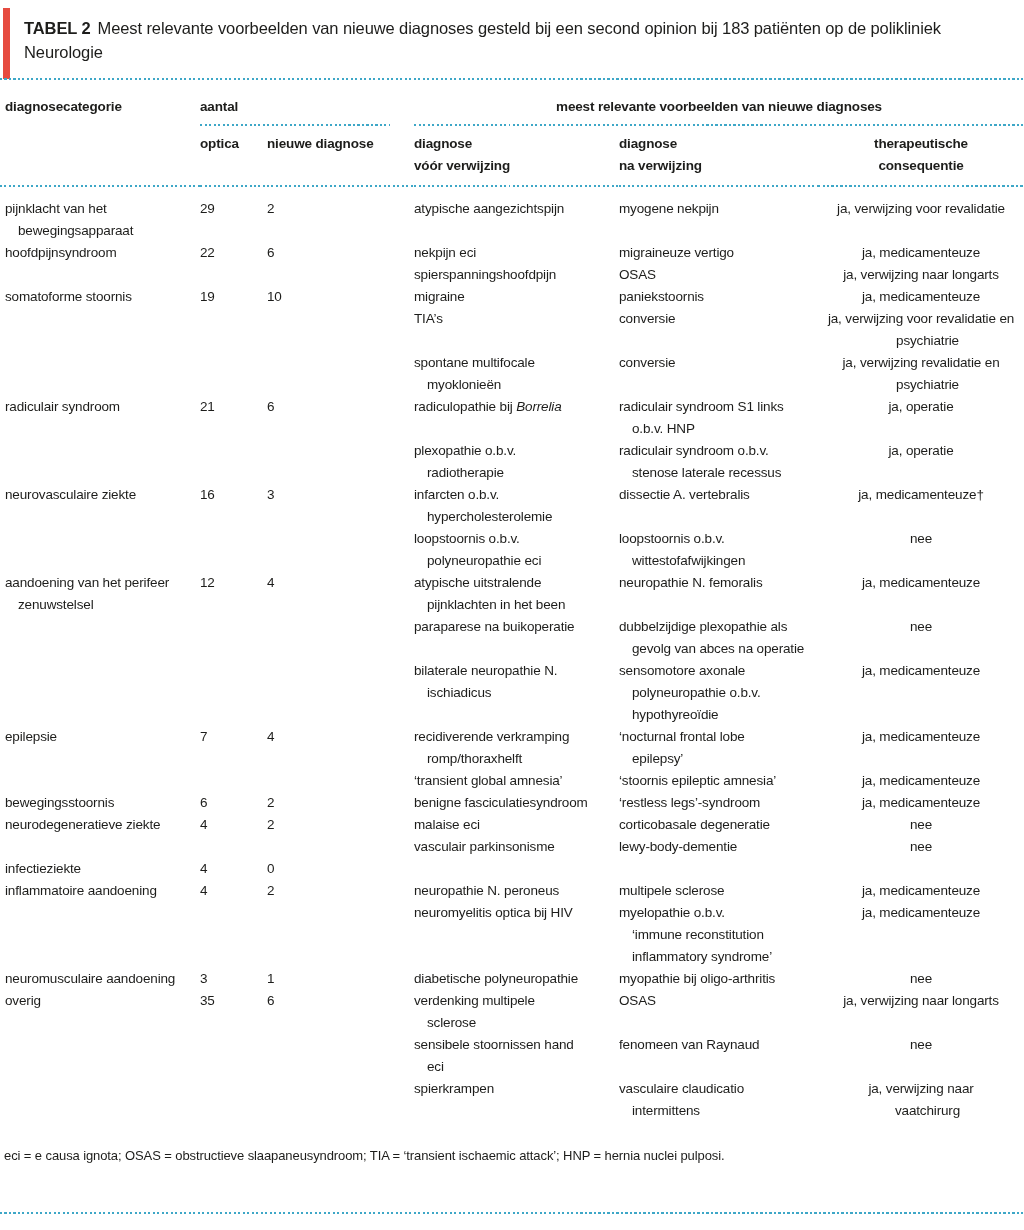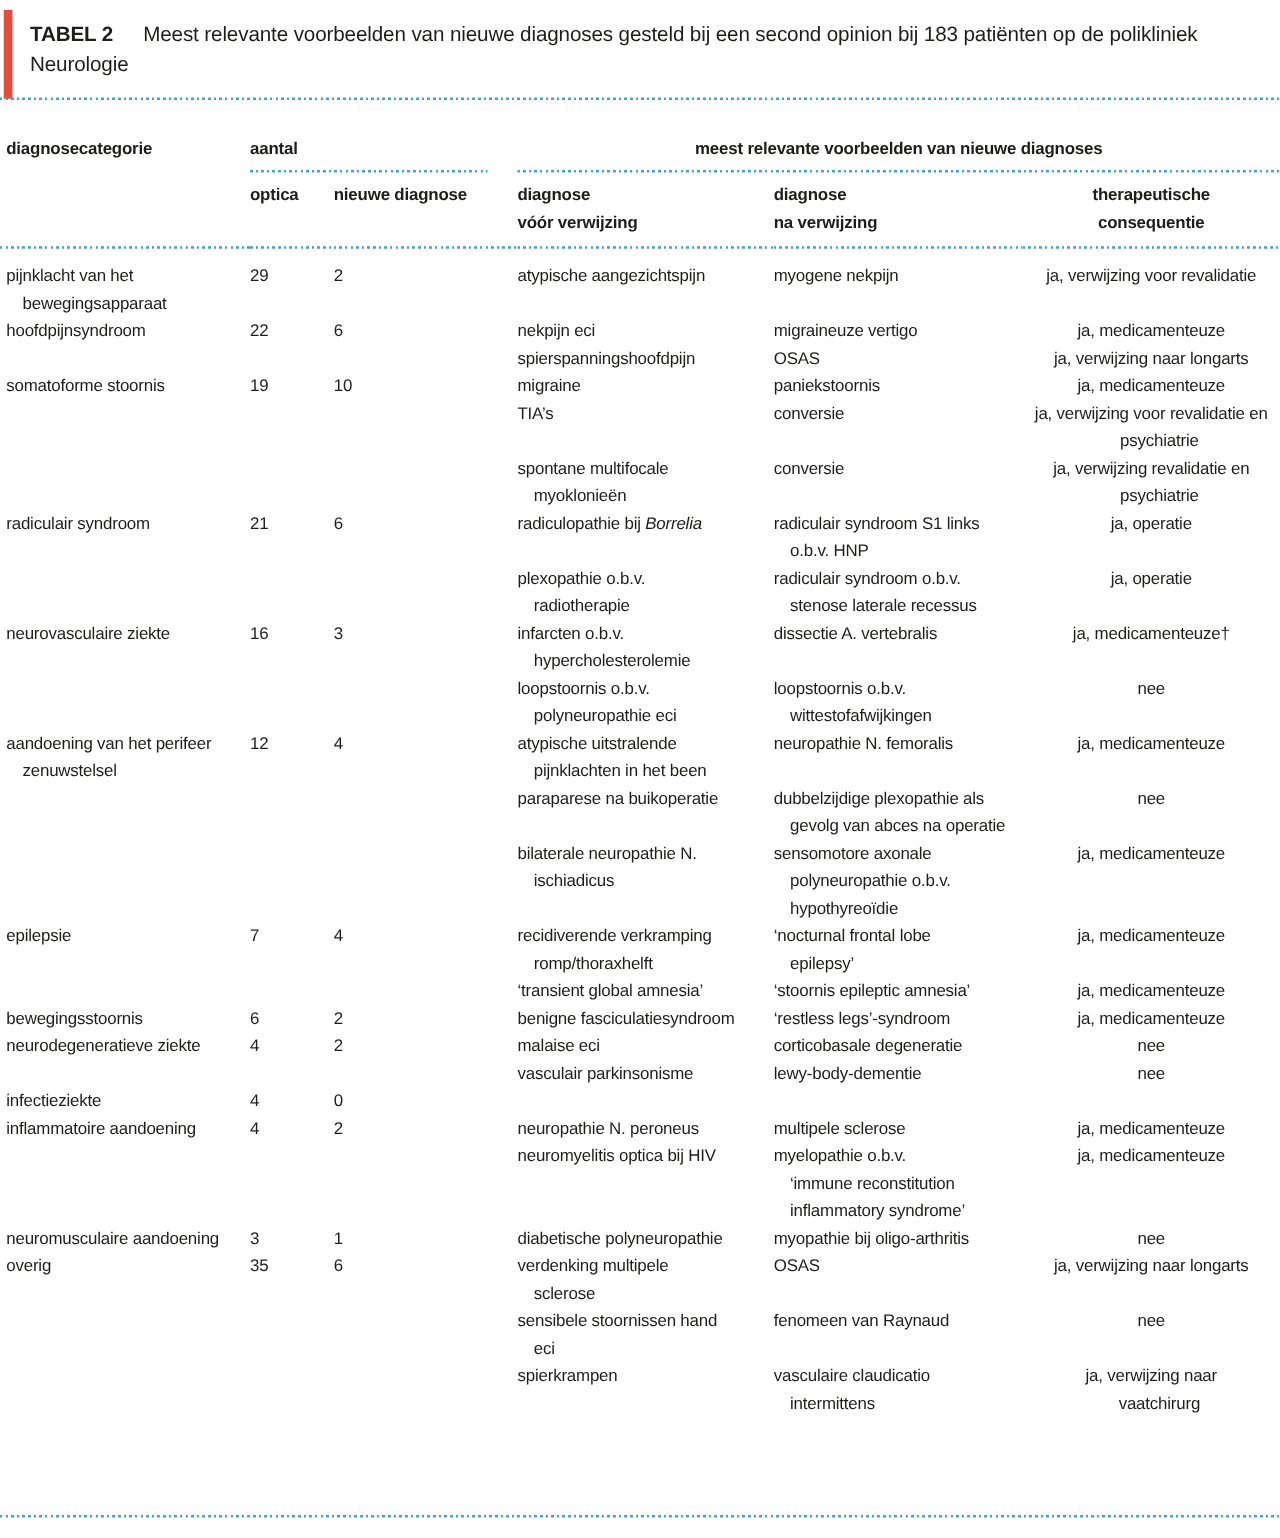--- a/index.html
+++ b/index.html
@@ -24,31 +24,31 @@
     width: 7px; height: 71px;
     background: var(--red);
   }
   .title {
     position: absolute;
     left: 24px; top: 16px; right: 10px;
     font-size: 16.5px;
     letter-spacing: -0.1px;
     line-height: 24px;
   }
-  .title-label { font-weight: bold; margin-right: 24px; }
+  .title-label { font-weight: bold; margin-right: 7px; }
   .dotline {
     position: absolute; left: 0; width: 1024px; height: 2px;
     background: repeating-linear-gradient(90deg, var(--blue) 0 2px, transparent 2px 4.5px);
   }
   .top-rule { top: 78px; }
   .bottom-rule { top: 1212px; }
 
   table {
     position: absolute;
-    left: 0; top: 108px;
+    left: 0; top: 96px;
     width: 1024px;
     table-layout: fixed;
     border-collapse: collapse;
   }
   th, td {
     text-align: left;
     vertical-align: top;
     font-size: 13.5px;
     letter-spacing: -0.15px;
     line-height: 22px;
@@ -307,17 +307,18 @@
           <td class="hang">spierkrampen</td>
           <td class="hang">vasculaire claudicatio
 intermittens</td>
           <td class="hang">ja, verwijzing naar
 vaatchirurg</td>
         </tr>
       </tbody>
   </table>
 
   <div class="footnotes">
+    <div>eci = e causa ignota; OSAS = obstructieve slaapaneusyndroom; TIA = ‘transient ischaemic attack’; HNP = hernia nuclei pulposi.</div>
   </div>
 
   <div class="dotline bottom-rule"></div>
 
 </div>
 
 </body></html>

